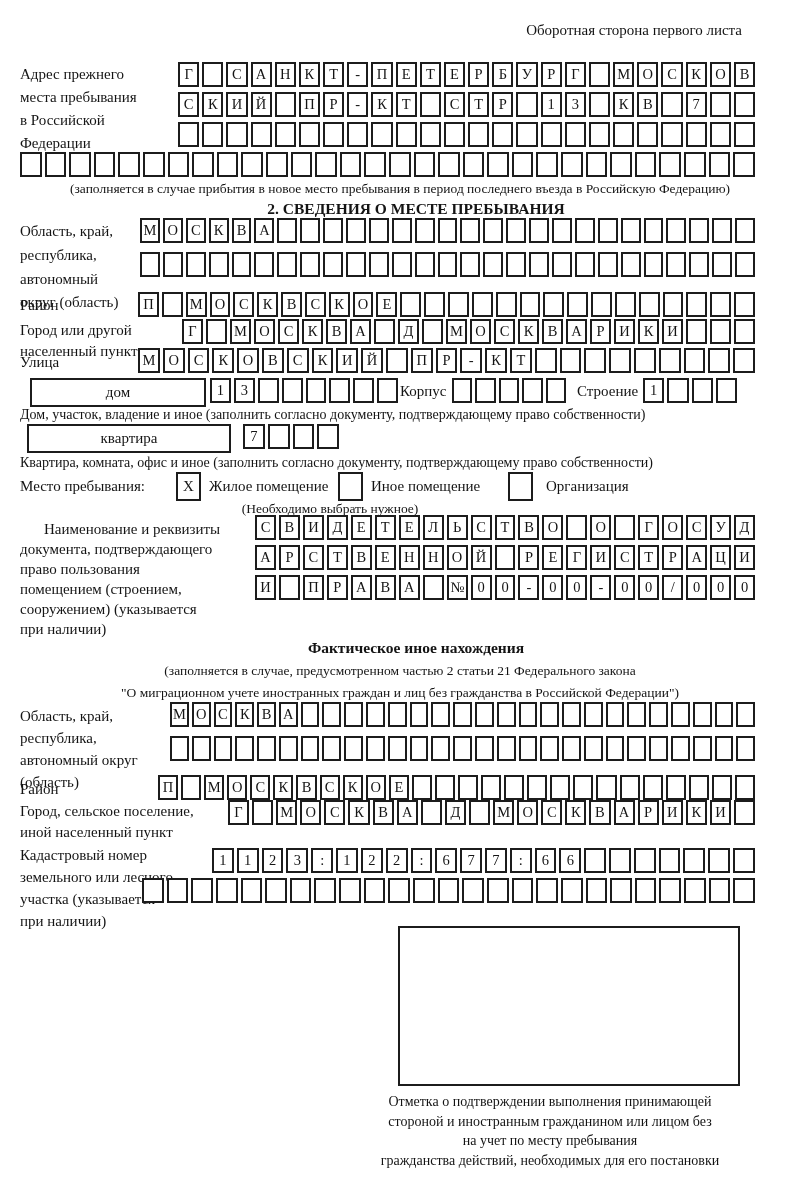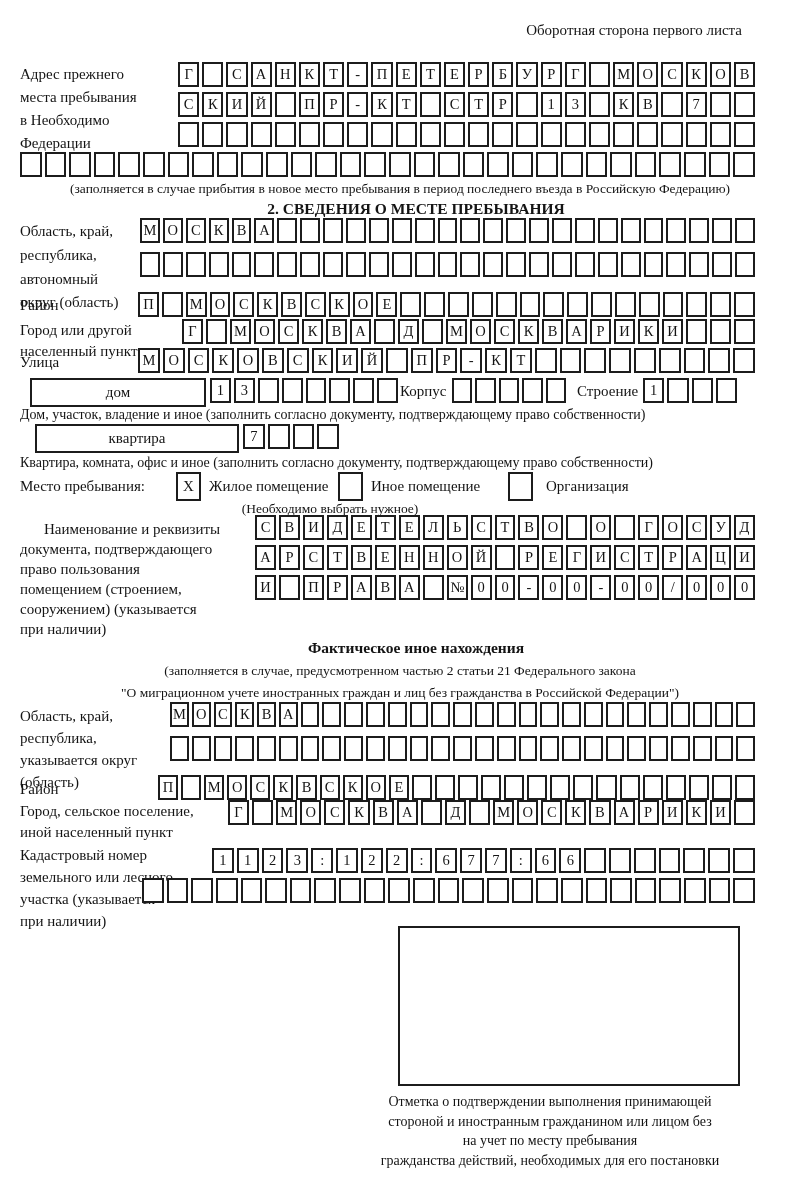--- a/index.html
+++ b/index.html
@@ -29,21 +29,21 @@
   .bigbox{position:absolute;border:2px solid #1c1c1c;background:#fff;}
   .caption{position:absolute;font-size:14px;line-height:19.5px;text-align:center;}
 </style>
 </head>
 <body>
 
 <div class="lbl" style="top:20px;right:58px;">Оборотная сторона первого листа</div>
 
 <div class="lbl" style="left:20px;top:64px;">Адрес прежнего</div>
 <div class="lbl" style="left:20px;top:87px;">места пребывания</div>
-<div class="lbl" style="left:20px;top:110px;">в Необходимо</div>
+<div class="lbl" style="left:20px;top:110px;">в Российской</div>
 <div class="lbl" style="left:20px;top:133px;">Федерации</div>
 
 <div class="cellrow" style="left:178px;top:62px;width:577px;">
     <div class="cell">Г</div>
     <div class="cell"></div>
     <div class="cell">С</div>
     <div class="cell">А</div>
     <div class="cell">Н</div>
     <div class="cell">К</div>
     <div class="cell">Т</div>
@@ -326,21 +326,21 @@
   </div>
 <div class="lbl" style="left:577px;top:381px;">Строение</div>
 <div class="cellrow" style="left:643px;top:378px;width:94px;">
     <div class="cell">1</div>
     <div class="cell"></div>
     <div class="cell"></div>
     <div class="cell"></div>
   </div>
 <div class="note" style="left:20px;top:407px;font-size:14px;">Дом, участок, владение и иное (заполнить согласно документу, подтверждающему право собственности)</div>
 
-<div class="labelbox" style="left:35px;top:424px;width:200px;">квартира</div>
+<div class="labelbox" style="left:27px;top:424px;width:200px;">квартира</div>
 <div class="cellrow" style="left:243px;top:424px;width:96px;">
     <div class="cell">7</div>
     <div class="cell"></div>
     <div class="cell"></div>
     <div class="cell"></div>
   </div>
 <div class="note" style="left:20px;top:455px;font-size:14px;">Квартира, комната, офис и иное (заполнить согласно документу, подтверждающему право собственности)</div>
 
 <div class="lbl" style="left:20px;top:476px;">Место пребывания:</div>
 <div class="cb" style="left:176px;top:472px;">X</div>
@@ -426,21 +426,21 @@
     <div class="cell">0</div>
     <div class="cell">0</div>
   </div>
 
 <div class="lbl center bold" style="top:638px;font-size:15.5px;">Фактическое иное нахождения</div>
 <div class="note center" style="top:663px;">(заполняется в случае, предусмотренном частью 2 статьи 21 Федерального закона</div>
 <div class="note center" style="top:685px;">"О миграционном учете иностранных граждан и лиц без гражданства в Российской Федерации")</div>
 
 <div class="lbl" style="left:20px;top:706px;">Область, край,</div>
 <div class="lbl" style="left:20px;top:728px;">республика,</div>
-<div class="lbl" style="left:20px;top:750px;">указывается округ</div>
+<div class="lbl" style="left:20px;top:750px;">автономный округ</div>
 <div class="lbl" style="left:20px;top:772px;">(область)</div>
 <div class="cellrow" style="left:170px;top:702px;width:585px;">
     <div class="cell">М</div>
     <div class="cell">О</div>
     <div class="cell">С</div>
     <div class="cell">К</div>
     <div class="cell">В</div>
     <div class="cell">А</div>
     <div class="cell"></div>
     <div class="cell"></div>

